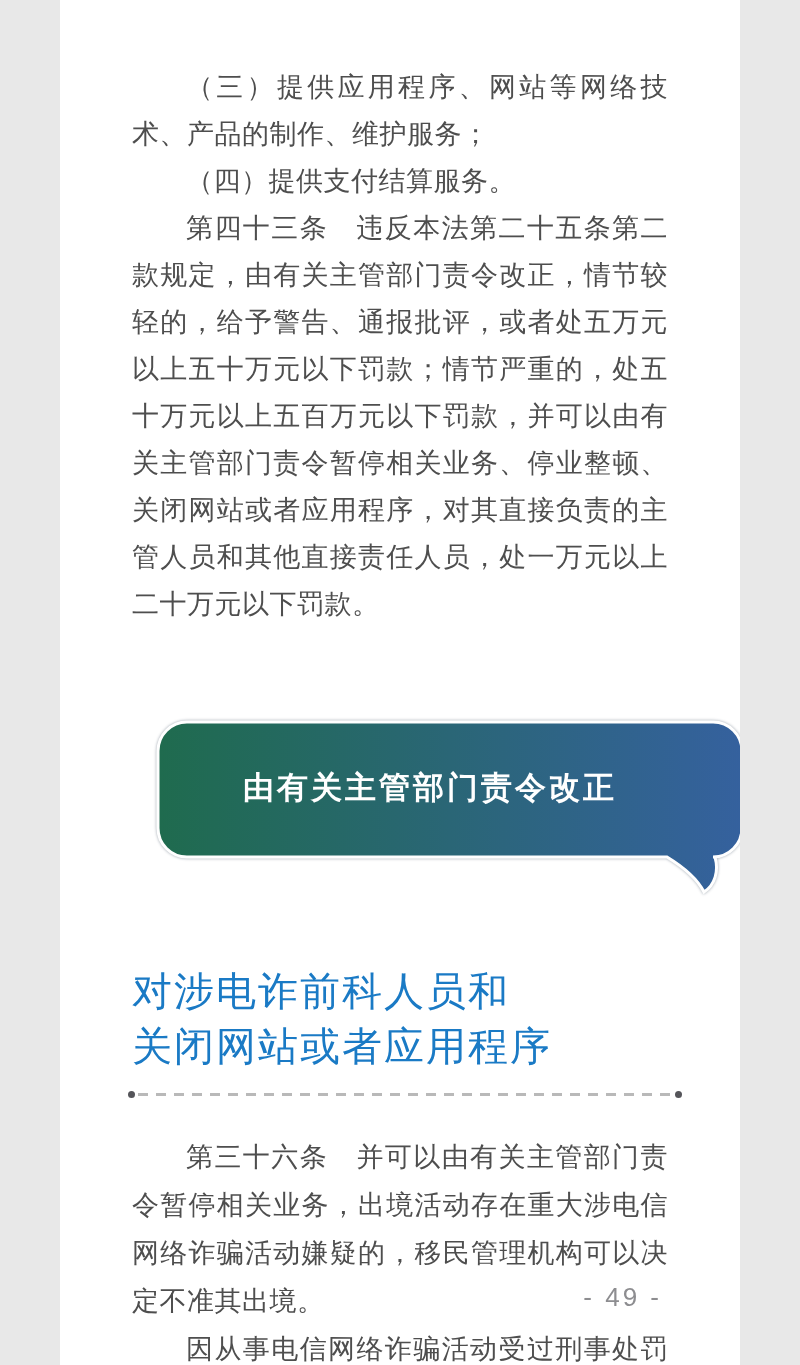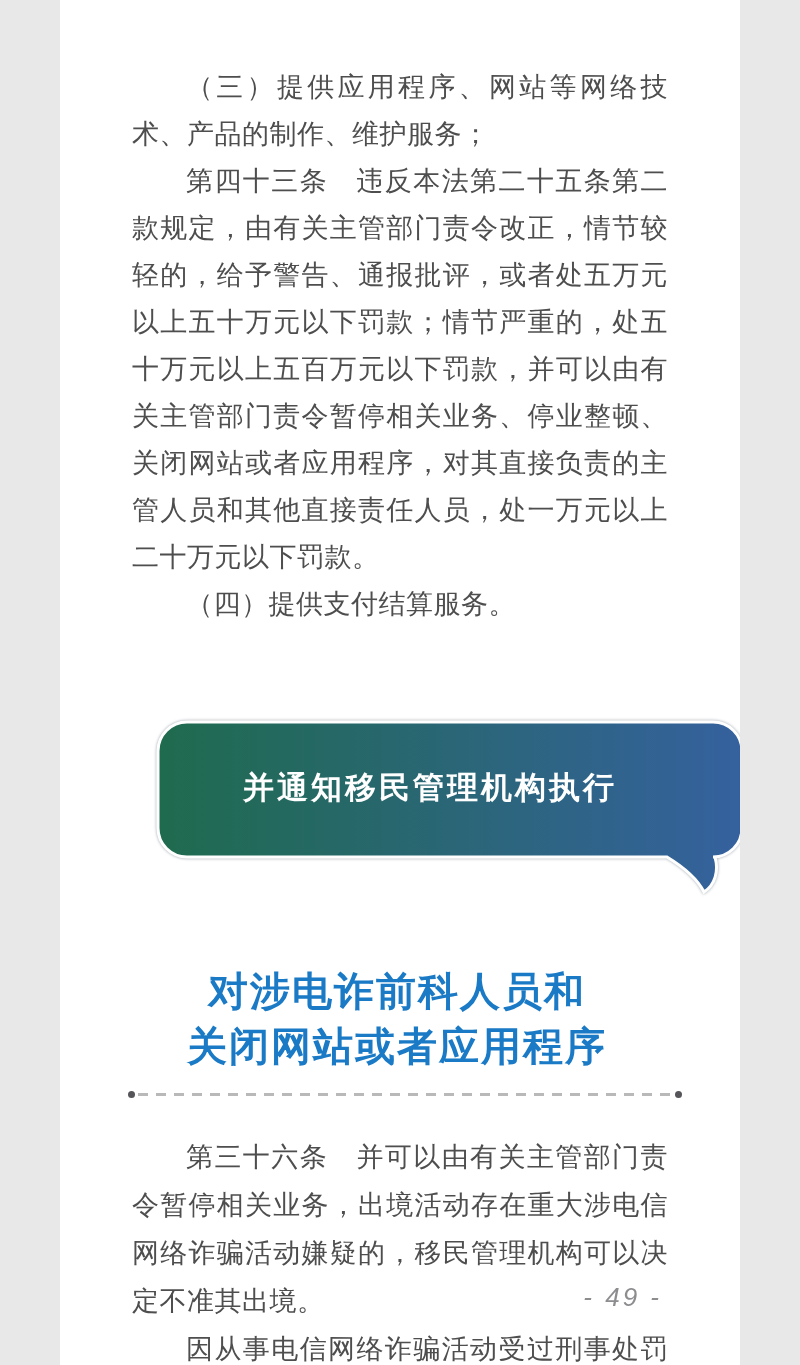--- a/index.html
+++ b/index.html
@@ -49,24 +49,24 @@
     padding-right: 40px;
     color: var(--bubble_text, #ffffff);
     font-size: 31px;
     font-weight: bold;
     letter-spacing: 3px;
   }
   
   .section-title {
     margin-top: 66px;
     padding-right: 6px;
-    text-align: center;
+    text-align: left;
     color: var(--accent_blue, #1a7ac5);
     font-size: 40px;
-    font-weight: bold;
+    font-weight: normal;
     line-height: 55px;
     letter-spacing: 2px;
   }
   
   .divider {
     position: relative;
     margin: 16px -14px 0 -4px;
     height: 9px;
   }
   .divider .dash-line {
@@ -88,49 +88,48 @@
   .section-paragraphs { margin-top: 34px; }
   .section-paragraphs .body-paragraph { line-height: 48px; }
   
   .page-number {
     position: absolute;
     right: 78px;
     top: 1282px;
     color: var(--pagenum_gray, #8d8d90);
     font-size: 26px;
     letter-spacing: 3px;
-    font-style: italic;
   }
 </style>
 </head>
 <body>
 
 <div class="page">
   <div class="content">
 
     <div>
       <p class="body-paragraph">（三）提供应用程序、网站等网络技术、产品的制作、维护服务；</p>
+      <p class="body-paragraph">（四）提供支付结算服务。</p>
       <p class="body-paragraph">第四十三条　违反本法第二十五条第二款规定，由有关主管部门责令改正，情节较轻的，给予警告、通报批评，或者处五万元以上五十万元以下罚款；情节严重的，处五十万元以上五百万元以下罚款，并可以由有关主管部门责令暂停相关业务、停业整顿、关闭网站或者应用程序，对其直接负责的主管人员和其他直接责任人员，处一万元以上二十万元以下罚款。</p>
-      <p class="body-paragraph">（四）提供支付结算服务。</p>
     </div>
 
     <div class="callout-wrap">
       <svg viewBox="0 0 590 178">
         <defs>
           <linearGradient id="bubbleGrad" x1="0" y1="0" x2="1" y2="0">
             <stop offset="0" style="stop-color:var(--bubble_green, #1f6b4e)"></stop>
             <stop offset="1" style="stop-color:var(--bubble_blue, #35619e)"></stop>
           </linearGradient>
         </defs>
         <path d="M 32 3 H 558 A 29 29 0 0 1 587 32 V 109 A 29 29 0 0 1 558 138 H 560
              C 564 152 560 166 549 173
              C 543 161 530 149 512 138
              H 32 A 29 29 0 0 1 3 109 V 32 A 29 29 0 0 1 32 3 Z" fill="url(#bubbleGrad)" stroke="#ffffff" stroke-width="3"></path>
       </svg>
-      <div class="callout-text">并通知移民管理机构执行</div>
+      <div class="callout-text">由有关主管部门责令改正</div>
     </div>
 
     <div class="section-title">
       <div>对涉电诈前科人员和</div>
       <div>关闭网站或者应用程序</div>
     </div>
 
     <div class="divider">
       <span class="dot left"></span>
       <span class="dash-line"></span>

